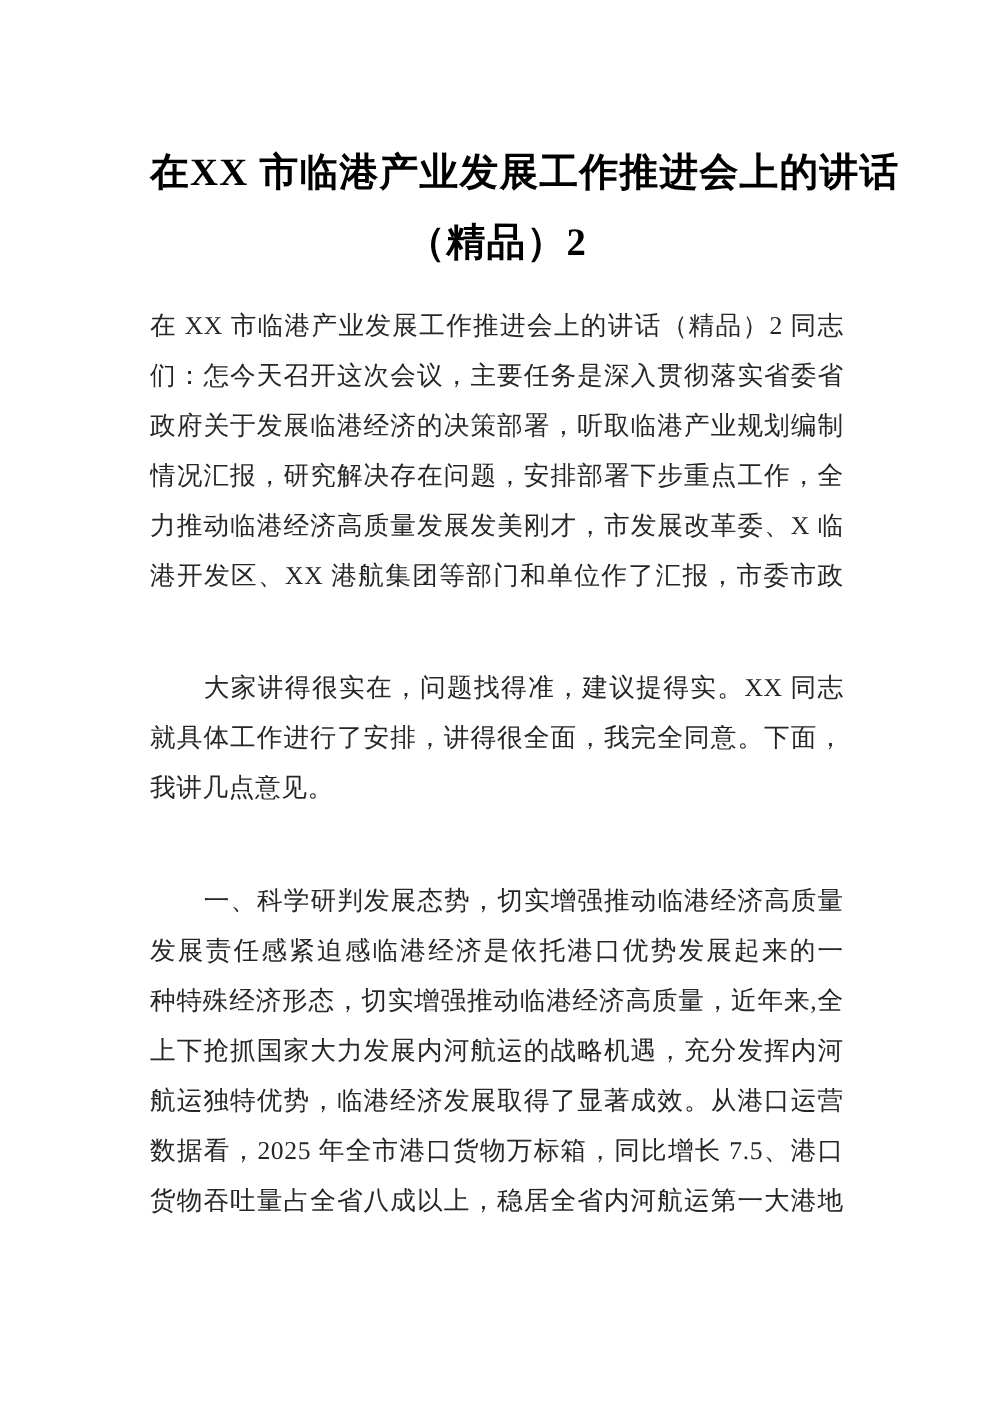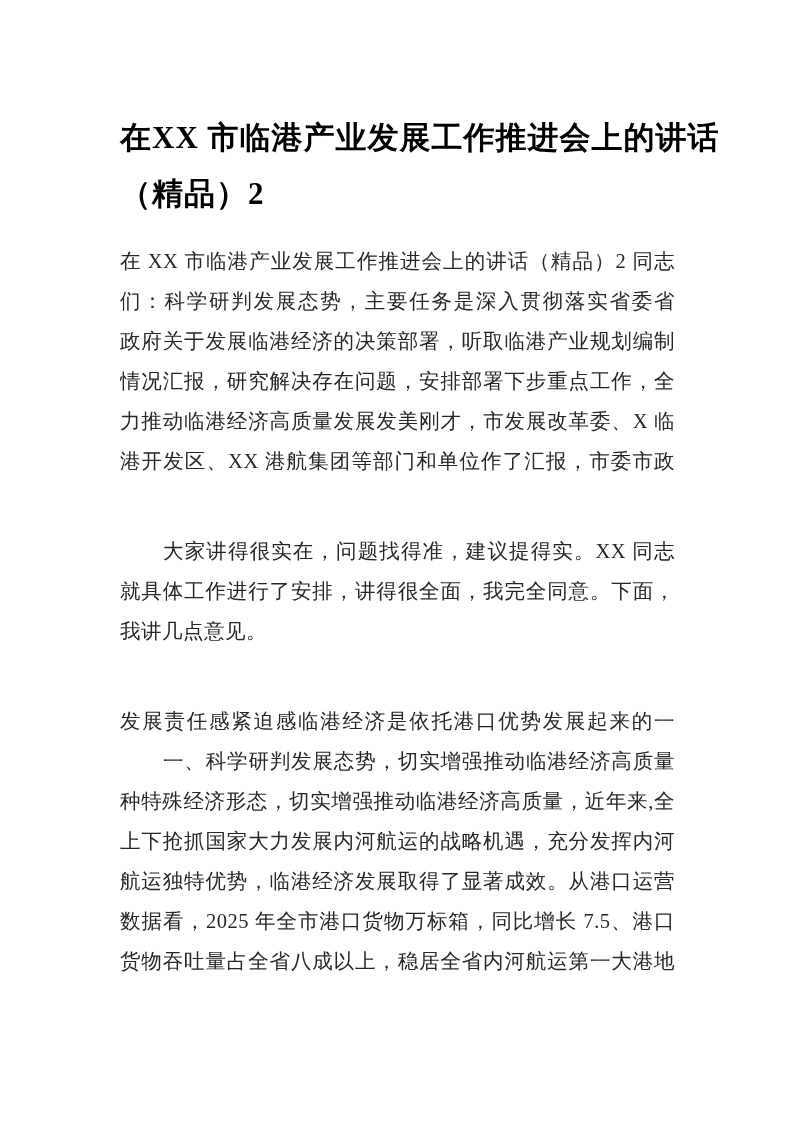--- a/index.html
+++ b/index.html
@@ -12,20 +12,21 @@
     width: 793px;
     height: 1122px;
     margin: 0 auto;
     background: #ffffff;
     overflow: hidden;
     box-sizing: border-box;
     padding: 110px 118px 0 120px;
     font-family: "Liberation Serif", "DejaVu Serif", serif;
   }
   .doc-title {
+    text-align: center;
     color: #000000;
     font-weight: 700;
     font-size: 31px;
     line-height: 56px;
     letter-spacing: 1px;
   }
   .doc-title .title-line {
     white-space: nowrap;
   }
   .doc-body {
@@ -64,36 +65,36 @@
 
   <div class="doc-title">
     <div class="title-line">在XX 市临港产业发展工作推进会上的讲话</div>
     <div class="title-line">（精品）2</div>
   </div>
 
   <div class="doc-body">
 
     <div class="para">
       <div class="line">在 XX 市临港产业发展工作推进会上的讲话（精品）2 同志</div>
-      <div class="line">们：科学研判发展态势，主要任务是深入贯彻落实省委省</div>
+      <div class="line">们：怎今天召开这次会议，主要任务是深入贯彻落实省委省</div>
       <div class="line">政府关于发展临港经济的决策部署，听取临港产业规划编制</div>
       <div class="line">情况汇报，研究解决存在问题，安排部署下步重点工作，全</div>
       <div class="line">力推动临港经济高质量发展发美刚才，市发展改革委、X 临</div>
       <div class="line">港开发区、XX 港航集团等部门和单位作了汇报，市委市政</div>
     </div>
 
     <div class="para">
       <div class="line indent">大家讲得很实在，问题找得准，建议提得实。XX 同志</div>
       <div class="line">就具体工作进行了安排，讲得很全面，我完全同意。下面，</div>
       <div class="line para-end">我讲几点意见。</div>
     </div>
 
     <div class="para">
+      <div class="line indent">一、科学研判发展态势，切实增强推动临港经济高质量</div>
       <div class="line">发展责任感紧迫感临港经济是依托港口优势发展起来的一</div>
-      <div class="line indent">一、科学研判发展态势，切实增强推动临港经济高质量</div>
       <div class="line">种特殊经济形态，切实增强推动临港经济高质量，近年来,全市</div>
       <div class="line">上下抢抓国家大力发展内河航运的战略机遇，充分发挥内河</div>
       <div class="line">航运独特优势，临港经济发展取得了显著成效。从港口运营</div>
       <div class="line">数据看，2025 年全市港口货物万标箱，同比增长 7.5、港口</div>
       <div class="line">货物吞吐量占全省八成以上，稳居全省内河航运第一大港地</div>
     </div>
 
   </div>
 </div>
 

